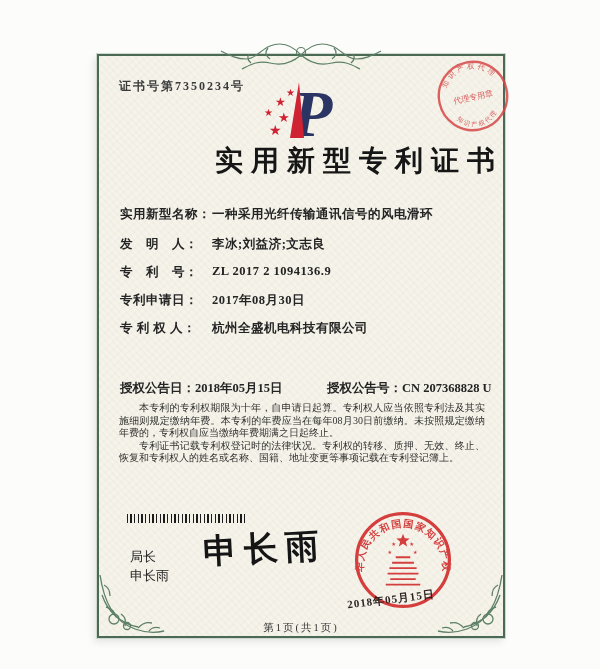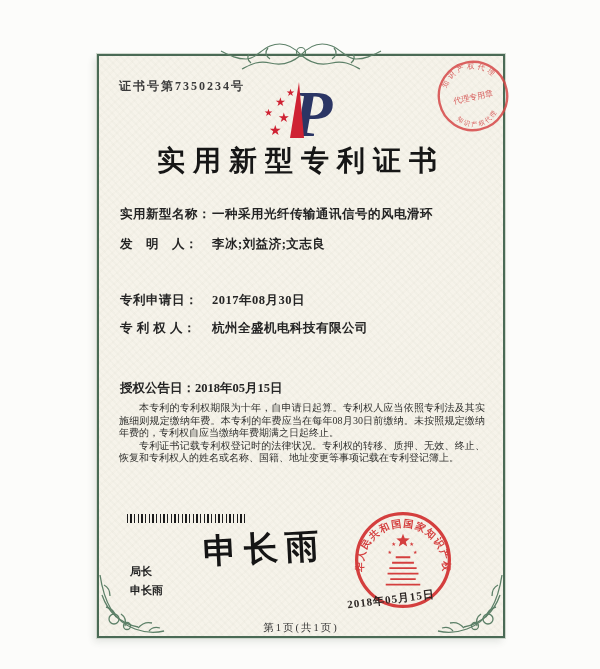--- a/index.html
+++ b/index.html
@@ -15,36 +15,36 @@
       repeating-linear-gradient(47deg, rgba(130,150,130,0.035) 0 2px, rgba(255,255,255,0) 2px 5px),
       repeating-linear-gradient(-43deg, rgba(160,150,120,0.03) 0 2px, rgba(255,255,255,0) 2px 6px),
       #f6f3ea;
     border:2px solid #4a6a55;
     outline:1px solid #cfd8cd;
     box-shadow:-3px 4px 7px rgba(60,70,60,0.12);
     margin-top:6px;
   }
   .cert-no{position:absolute;left:20px;top:22px;font-size:12px;letter-spacing:2px;color:#3a3a3a;font-weight:600;}
   .logo{position:absolute;left:163px;top:24px;width:80px;height:62px;}
-  .title{position:absolute;left:0;right:0;top:86px;text-align:center;font-size:28px;font-weight:700;letter-spacing:8px;color:#161616;}
+  .title{position:absolute;left:0;right:0;top:86px;text-align:right;font-size:28px;font-weight:700;letter-spacing:8px;color:#161616;}
   .field{position:absolute;left:21px;right:18px;font-size:12.5px;color:#242424;font-weight:600;}
   .lbl{display:inline-block;width:92px;vertical-align:top;letter-spacing:0.5px;}
   .val{letter-spacing:0.5px;text-align:right;}
   .addr-val{display:inline-block;width:284px;vertical-align:top;line-height:18px;}
   .f0{top:150px}.f1{top:180px}.f2{top:208px}.f3{top:236px}.f4{top:264px}.f5{top:292px}
   .grant-row{position:absolute;top:324px;left:21px;right:10px;font-size:12.5px;font-weight:600;color:#242424;}
   .grant-right{position:absolute;left:207px;top:0;white-space:nowrap;}
   .body-text{position:absolute;left:20px;top:346px;width:366px;font-size:10px;line-height:12.6px;color:#30302e;}
   .body-text p{margin:0;text-indent:2em;text-align:justify;}
   .barcode{
     position:absolute;left:28px;top:458px;width:118px;height:9px;
     background:
       repeating-linear-gradient(90deg,#1c1c1c 0 1px,transparent 1px 3px,#1c1c1c 3px 5px,transparent 5px 7px,#1c1c1c 7px 8px,transparent 8px 11px);
   }
-  .director{position:absolute;left:31px;top:506px;font-size:11px;font-weight:700;color:#222;line-height:19px;}
+  .director{position:absolute;left:31px;top:491px;font-size:13px;font-weight:400;color:#222;line-height:19px;}
   .signature{
     position:absolute;left:104px;top:470px;font-size:34px;color:#151515;
     transform:rotate(-3deg);letter-spacing:7px;font-weight:600;
   }
   .seal{position:absolute;left:254px;top:454px;width:100px;height:100px;opacity:0.92;}
   .seal-date{
     position:absolute;left:248px;top:536px;font-size:11px;font-weight:700;color:#2a2422;
     transform:rotate(-7deg);letter-spacing:1px;white-space:nowrap;
   }
   .page-foot{position:absolute;left:0;right:0;top:565px;text-align:center;font-size:10.5px;letter-spacing:2px;color:#333;}
@@ -122,29 +122,35 @@
   </svg>
 
   <div class="title">实用新型专利证书</div>
 
   <div class="field f0">
     <span class="lbl">实用新型名称：</span><span class="val">一种采用光纤传输通讯信号的风电滑环</span>
   </div>
   <div class="field f1">
     <span class="lbl">发　明　人：</span><span class="val">李冰;刘益济;文志良</span>
   </div>
+  <div class="field f2">
+    <span class="lbl">专　利　号：</span><span class="val">ZL 2017 2 1094136.9</span>
+  </div>
   <div class="field f3">
     <span class="lbl">专利申请日：</span><span class="val">2017年08月30日</span>
   </div>
   <div class="field f4">
     <span class="lbl">专 利 权 人：</span><span class="val">杭州全盛机电科技有限公司</span>
   </div>
 
   <div class="grant-row">
     <span>授权公告日：</span><span>2018年05月15日</span>
+    <span class="grant-right">
+      <span>授权公告号：</span><span>CN 207368828 U</span>
+    </span>
   </div>
 
   <div class="body-text">
     <p>本专利的专利权期限为十年，自申请日起算。专利权人应当依照专利法及其实施细则规定缴纳年费。本专利的年费应当在每年08月30日前缴纳。未按照规定缴纳年费的，专利权自应当缴纳年费期满之日起终止。</p>
     <p>专利证书记载专利权登记时的法律状况。专利权的转移、质押、无效、终止、恢复和专利权人的姓名或名称、国籍、地址变更等事项记载在专利登记簿上。</p>
   </div>
 
   <div class="barcode"></div>
 
   <div class="director">

